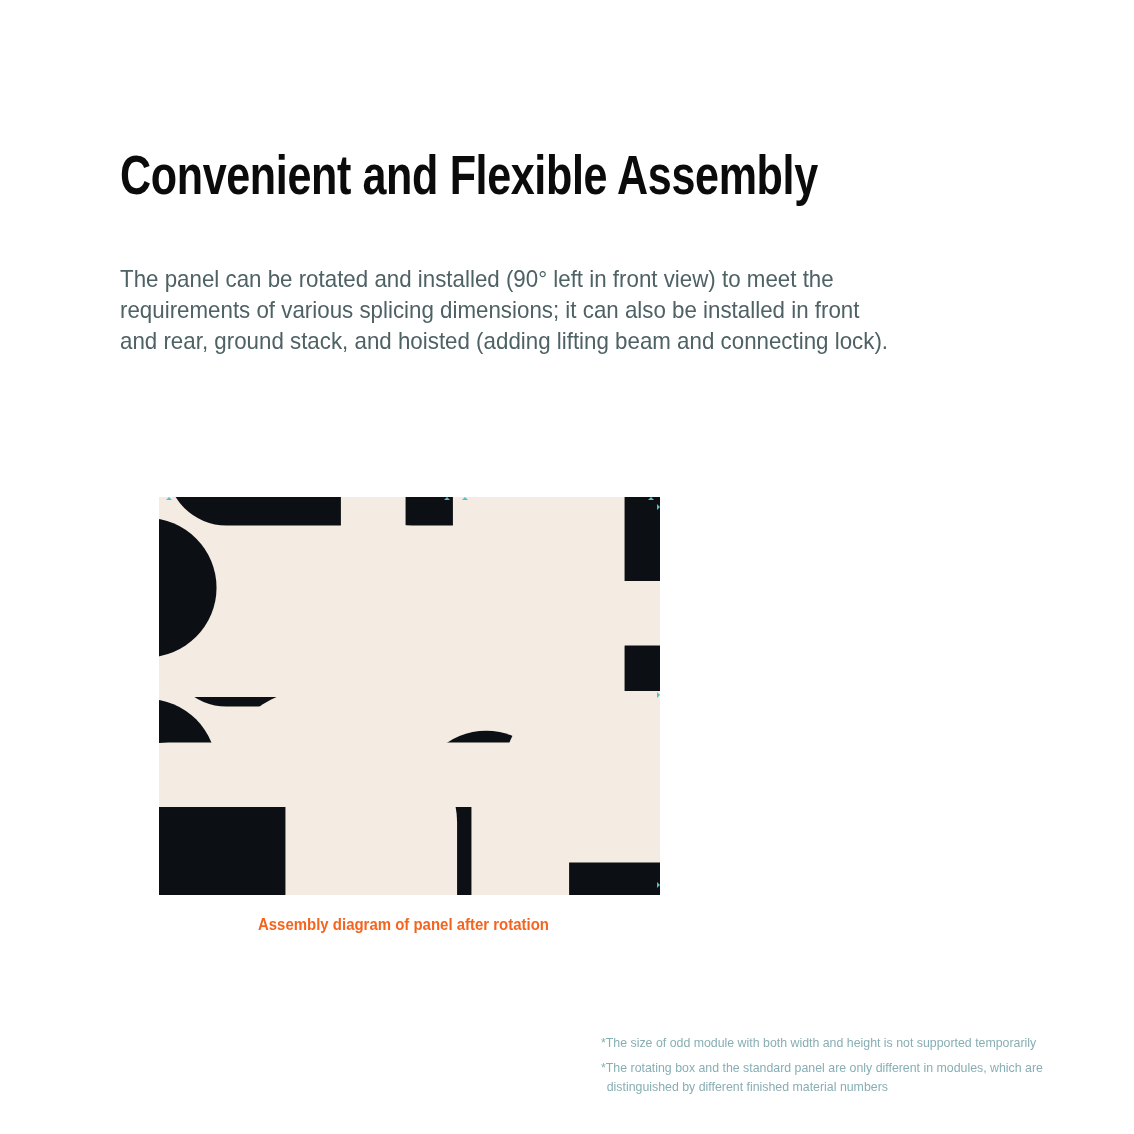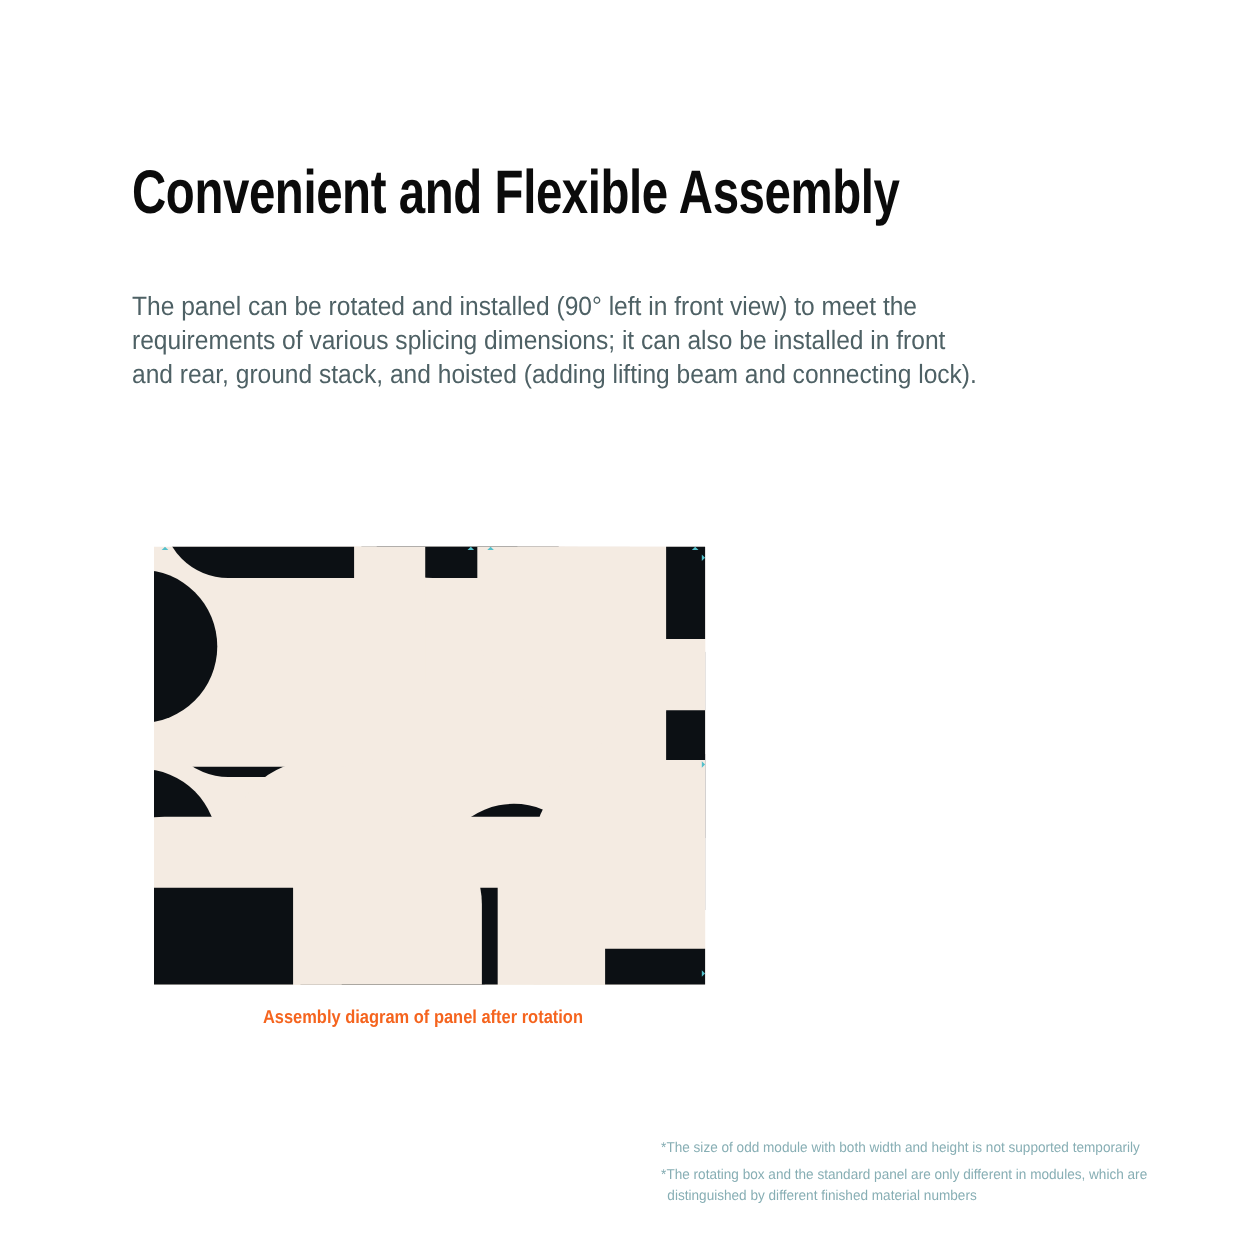--- a/index.html
+++ b/index.html
@@ -17,21 +17,21 @@
     transform:scaleX(0.77); transform-origin:left center;
   }
 
   .intro {
     position:absolute; left:120px; top:263px;
     font-size:24px; line-height:31px; color:#4e6165; font-weight:400;
     transform:scaleX(0.93); transform-origin:left top; white-space:nowrap;
   }
   .intro span { display:block; }
 
-  .figure { position:absolute; left:140px; top:497px; width:442px; margin:0; }
+  .figure { position:absolute; left:159px; top:497px; width:442px; margin:0; }
   .diagram { display:block; width:501px; height:398px; }
 
   .caption {
     display:block; margin:20px 0 0 99px;
     font-size:17px; font-weight:700; color:#f5641e; white-space:nowrap;
     transform:scaleX(0.88); transform-origin:left top;
   }
 
   .footnotes {
     position:absolute; left:601px; top:1033px; width:520px;

